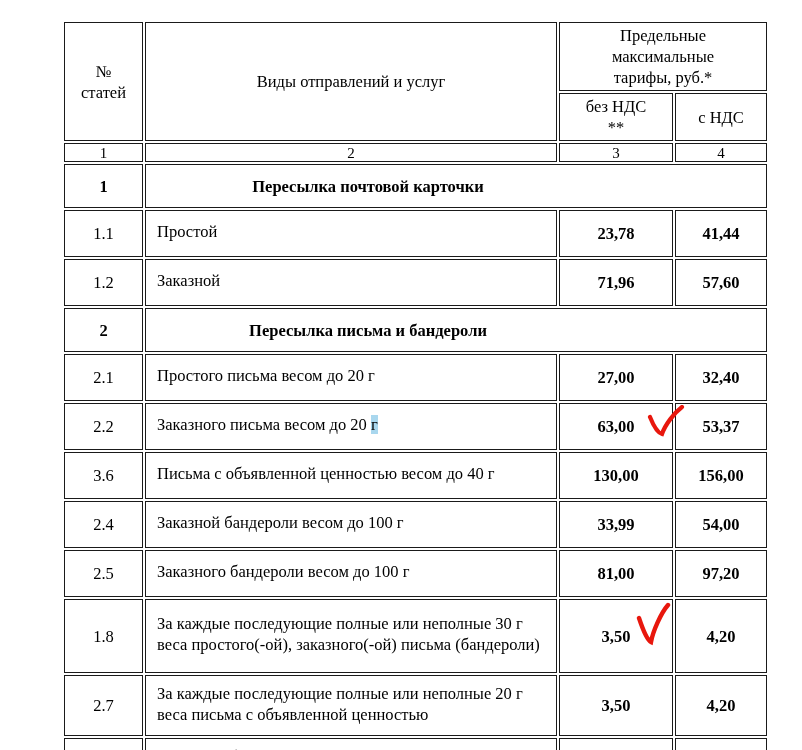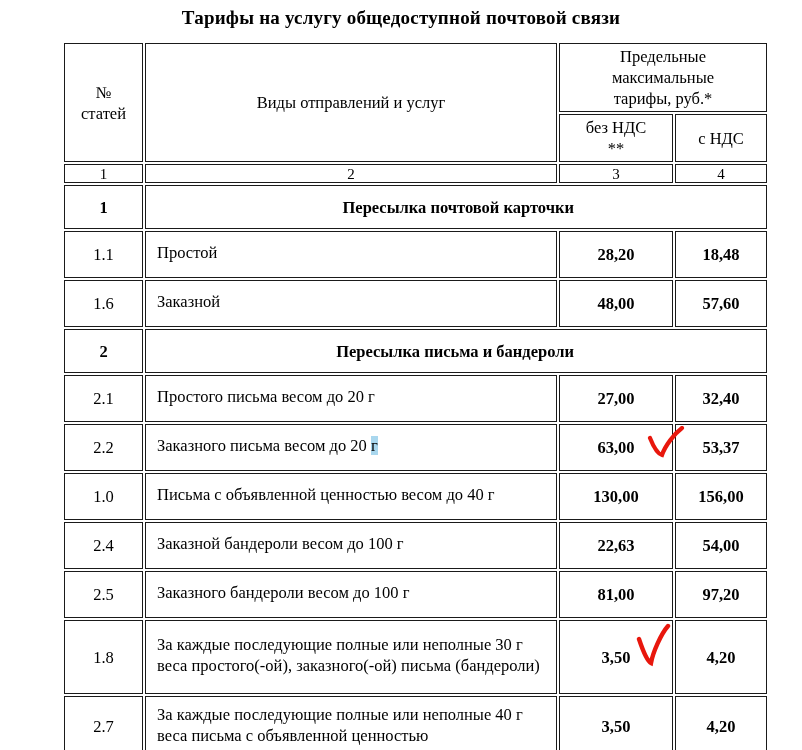--- a/index.html
+++ b/index.html
@@ -28,32 +28,31 @@
   .prewrap{white-space:pre-line}
   td.desc{text-align:left;padding:3px 10px 7px 11px}
   td.val{font-weight:bold;text-align:center}
   .r-head td{height:63px}
   .r-subhead td{height:34px}
   .r-num td{height:17px;font-size:15px;line-height:16px;padding:0}
   .r-section td{height:38px}
   .r-item td{height:35px}
   .r-item3 td{height:62px}
   .r-item2 td{height:49px}
-  .section-label{font-weight:bold;text-align:right;width:412px}
+  .section-label{font-weight:bold;text-align:center;width:412px}
   .hl{background:#a9d7ee;}
   .rel{position:relative}
   svg.check{position:absolute;pointer-events:none}
   svg.check.chk-a{right:-14px;top:1px;width:40px;height:33px}
   svg.check.chk-b{right:1px;top:2px;width:36px;height:46px}
 </style>
 </head>
 <body>
 
 <div class="doc-title">
-  <div>Тарифы на услугу общедоступной почтовой связи</div>
 </div>
 
 <table class="tariff">
   <colgroup>
     <col class="c1">
       <col class="c2">
       <col class="c3">
       <col class="c4">
   </colgroup>
 
@@ -80,28 +79,28 @@
   <tr class="r-section">
     <td class="center val">1</td>
     <td colspan="3">
       <div class="section-label">Пересылка почтовой карточки</div>
     </td>
   </tr>
 
   <tr class="r-item">
     <td class="center">1.1</td>
     <td class="desc">Простой</td>
-    <td class="val">28,20</td>
-    <td class="val">18,48</td>
+    <td class="val">23,78</td>
+    <td class="val">41,44</td>
   </tr>
 
   <tr class="r-item">
-    <td class="center">1.6</td>
+    <td class="center">1.2</td>
     <td class="desc">Заказной</td>
-    <td class="val">48,00</td>
+    <td class="val">71,96</td>
     <td class="val">57,60</td>
   </tr>
 
   <tr class="r-section">
     <td class="center val">2</td>
     <td colspan="3">
       <div class="section-label">Пересылка письма и бандероли</div>
     </td>
   </tr>
 
@@ -118,30 +117,30 @@
     <td class="val rel">
       <span>63,00</span>
       <svg class="check chk-a" viewBox="0 0 40 33">
         <path d="M4,12 C8,22 12,28 16,29 C19,20 28,8 36,2" fill="none" stroke="#e8170d" stroke-width="4.2" stroke-linecap="round"></path>
       </svg>
     </td>
     <td class="val">53,37</td>
   </tr>
 
   <tr class="r-item">
-    <td class="center">1.0</td>
+    <td class="center">3.6</td>
     <td class="desc">Письма с объявленной ценностью весом до 40 г</td>
     <td class="val">130,00</td>
     <td class="val">156,00</td>
   </tr>
 
   <tr class="r-item">
     <td class="center">2.4</td>
     <td class="desc">Заказной бандероли весом до 100 г</td>
-    <td class="val">22,63</td>
+    <td class="val">33,99</td>
     <td class="val">54,00</td>
   </tr>
 
   <tr class="r-item">
     <td class="center">2.5</td>
     <td class="desc">Заказного бандероли весом до 100 г</td>
     <td class="val">81,00</td>
     <td class="val">97,20</td>
   </tr>
 
@@ -152,21 +151,21 @@
       <span>3,50</span>
       <svg class="check chk-b" viewBox="0 0 36 46">
         <path d="M4,16 C8,28 12,38 16,40 C18,29 26,11 33,3" fill="none" stroke="#e8170d" stroke-width="4.4" stroke-linecap="round"></path>
       </svg>
     </td>
     <td class="val">4,20</td>
   </tr>
 
   <tr class="r-item2">
     <td class="center">2.7</td>
-    <td class="desc">За каждые последующие полные или неполные 40 г веса письма с объявленной ценностью</td>
+    <td class="desc">За каждые последующие полные или неполные 20 г веса письма с объявленной ценностью</td>
     <td class="val">3,50</td>
     <td class="val">4,20</td>
   </tr>
 
   <tr class="r-item2">
     <td class="center">2.8</td>
     <td class="desc">Плата за объявленную ценность письма: за каждый полный или неполный 1 рубль оценочной стоимости</td>
     <td class="val">0,03</td>
     <td class="val">0,04</td>
   </tr>

